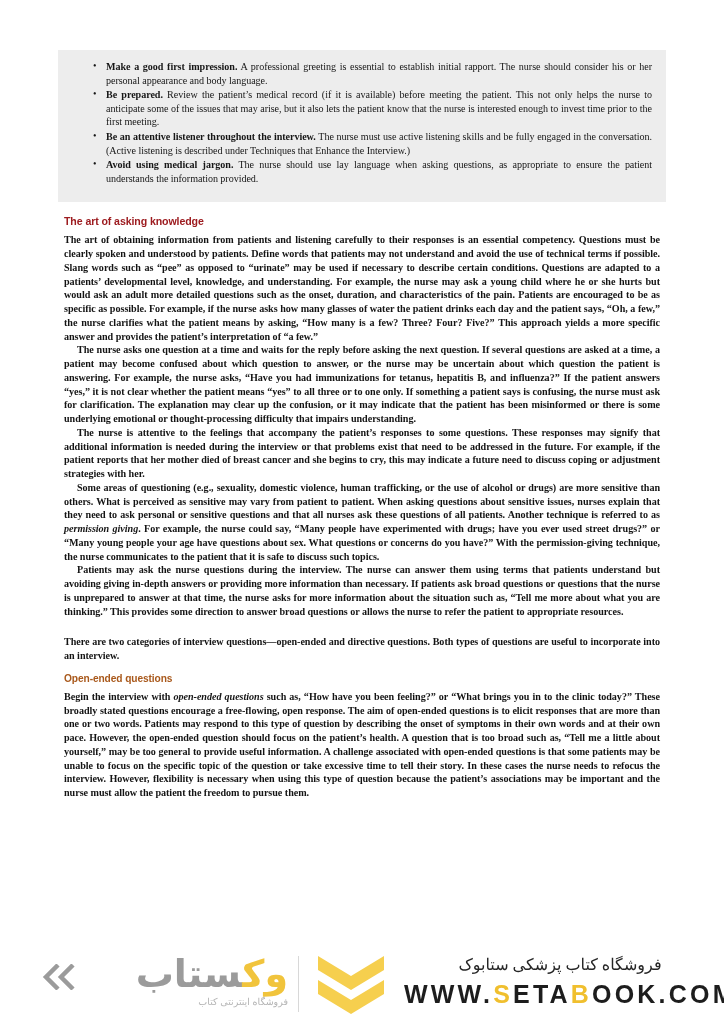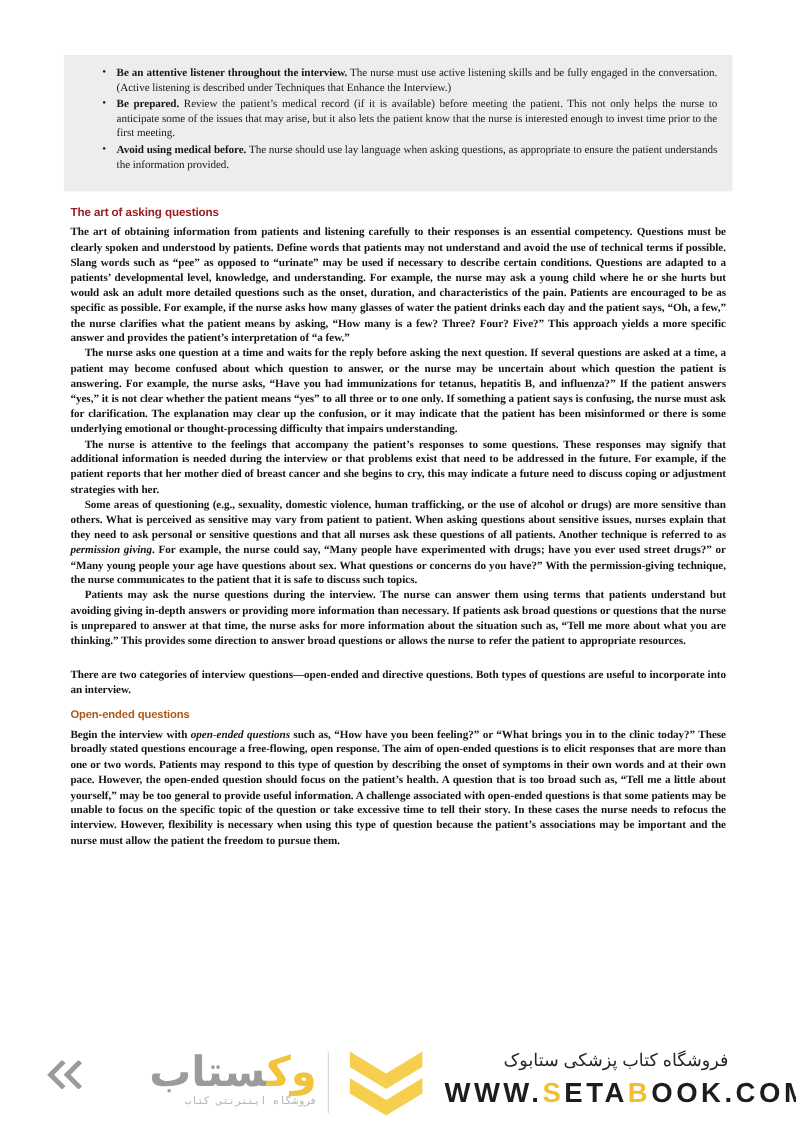--- a/index.html
+++ b/index.html
@@ -148,21 +148,21 @@
     white-space: nowrap;
   }
   #logo-word .gold { color: #f1c43c; }
   #logo-sub {
     position: absolute;
     left: 16px;
     top: 44px;
     width: 230px;
     text-align: right;
     direction: rtl;
-    font-family: Liberation Mono, monospace;
+    font-family: Liberation Sans, sans-serif;
     font-size: 9.5px;
     color: #b3b3b3;
     white-space: nowrap;
   }
   #logo-chevrons {
     position: absolute;
     left: 0px;
     top: 12px;
     width: 36px;
     height: 26px;
@@ -187,21 +187,21 @@
   #site-block {
     position: absolute;
     left: 404px;
     top: 952px;
     width: 312px;
     height: 68px;
     text-align: center;
   }
   #site-fa {
     direction: rtl;
-    font-family: Liberation Sans, sans-serif;
+    font-family: Liberation Serif, serif;
     font-size: 16px;
     color: #262626;
     line-height: 26px;
     white-space: nowrap;
   }
   #site-url {
     font-family: "Liberation Sans", "DejaVu Sans", sans-serif;
     font-size: 25px;
     font-weight: bold;
     color: #1d1d1d;
@@ -214,29 +214,30 @@
 </style>
 </head>
 <body>
 
 <div id="page">
 
   <div class="content">
 
     <div class="callout">
       <ul>
+        <li><span class="lead">Make a good first impression.</span><span> A professional greeting is essential to establish initial rapport. The nurse should consider his or her personal appearance and body language.</span></li>
+        <li><span class="lead">Be prepared.</span><span> Review the patient’s medical record (if it is available) before meeting the patient. This not only helps the nurse to anticipate some of the issues that may arise, but it also lets the patient know that the nurse is interested enough to invest time prior to the first meeting.</span></li>
         <li><span class="lead">Be an attentive listener throughout the interview.</span><span> The nurse must use active listening skills and be fully engaged in the conversation. (Active listening is described under Techniques that Enhance the Interview.)</span></li>
-        <li><span class="lead">Be prepared.</span><span> Review the patient’s medical record (if it is available) before meeting the patient. This not only helps the nurse to anticipate some of the issues that may arise, but it also lets the patient know that the nurse is interested enough to invest time prior to the first meeting.</span></li>
-        <li><span class="lead">Avoid using medical before.</span><span> The nurse should use lay language when asking questions, as appropriate to ensure the patient understands the information provided.</span></li>
+        <li><span class="lead">Avoid using medical jargon.</span><span> The nurse should use lay language when asking questions, as appropriate to ensure the patient understands the information provided.</span></li>
       </ul>
     </div>
 
     <div class="sp-head"></div>
 
-    <h2 class="head-red">The art of asking questions</h2>
+    <h2 class="head-red">The art of asking knowledge</h2>
     <div class="sp-afterhd"></div>
 
     <p class="body">The art of obtaining information from patients and listening carefully to their responses is an essential competency. Questions must be clearly spoken and understood by patients. Define words that patients may not understand and avoid the use of technical terms if possible. Slang words such as “pee” as opposed to “urinate” may be used if necessary to describe certain conditions. Questions are adapted to a patients’ developmental level, knowledge, and understanding. For example, the nurse may ask a young child where he or she hurts but would ask an adult more detailed questions such as the onset, duration, and characteristics of the pain. Patients are encouraged to be as specific as possible. For example, if the nurse asks how many glasses of water the patient drinks each day and the patient says, “Oh, a few,” the nurse clarifies what the patient means by asking, “How many is a few? Three? Four? Five?” This approach yields a more specific answer and provides the patient’s interpretation of “a few.”</p>
     <p class="body indent">The nurse asks one question at a time and waits for the reply before asking the next question. If several questions are asked at a time, a patient may become confused about which question to answer, or the nurse may be uncertain about which question the patient is answering. For example, the nurse asks, “Have you had immunizations for tetanus, hepatitis B, and influenza?” If the patient answers “yes,” it is not clear whether the patient means “yes” to all three or to one only. If something a patient says is confusing, the nurse must ask for clarification. The explanation may clear up the confusion, or it may indicate that the patient has been misinformed or there is some underlying emotional or thought-processing difficulty that impairs understanding.</p>
     <p class="body indent">The nurse is attentive to the feelings that accompany the patient’s responses to some questions. These responses may signify that additional information is needed during the interview or that problems exist that need to be addressed in the future. For example, if the patient reports that her mother died of breast cancer and she begins to cry, this may indicate a future need to discuss coping or adjustment strategies with her.</p>
 
     <p class="body indent"><span>Some areas of questioning (e.g., sexuality, domestic violence, human trafficking, or the use of alcohol or drugs) are more sensitive than others. What is perceived as sensitive may vary from patient to patient. When asking questions about sensitive issues, nurses explain that they need to ask personal or sensitive questions and that all nurses ask these questions of all patients. Another technique is referred to as </span><em>permission giving</em><span>. For example, the nurse could say, “Many people have experimented with drugs; have you ever used street drugs?” or “Many young people your age have questions about sex. What questions or concerns do you have?” With the permission-giving technique, the nurse communicates to the patient that it is safe to discuss such topics.</span></p>
 
     <p class="body indent">Patients may ask the nurse questions during the interview. The nurse can answer them using terms that patients understand but avoiding giving in-depth answers or providing more information than necessary. If patients ask broad questions or questions that the nurse is unprepared to answer at that time, the nurse asks for more information about the situation such as, “Tell me more about what you are thinking.” This provides some direction to answer broad questions or allows the nurse to refer the patient to appropriate resources.</p>
 

